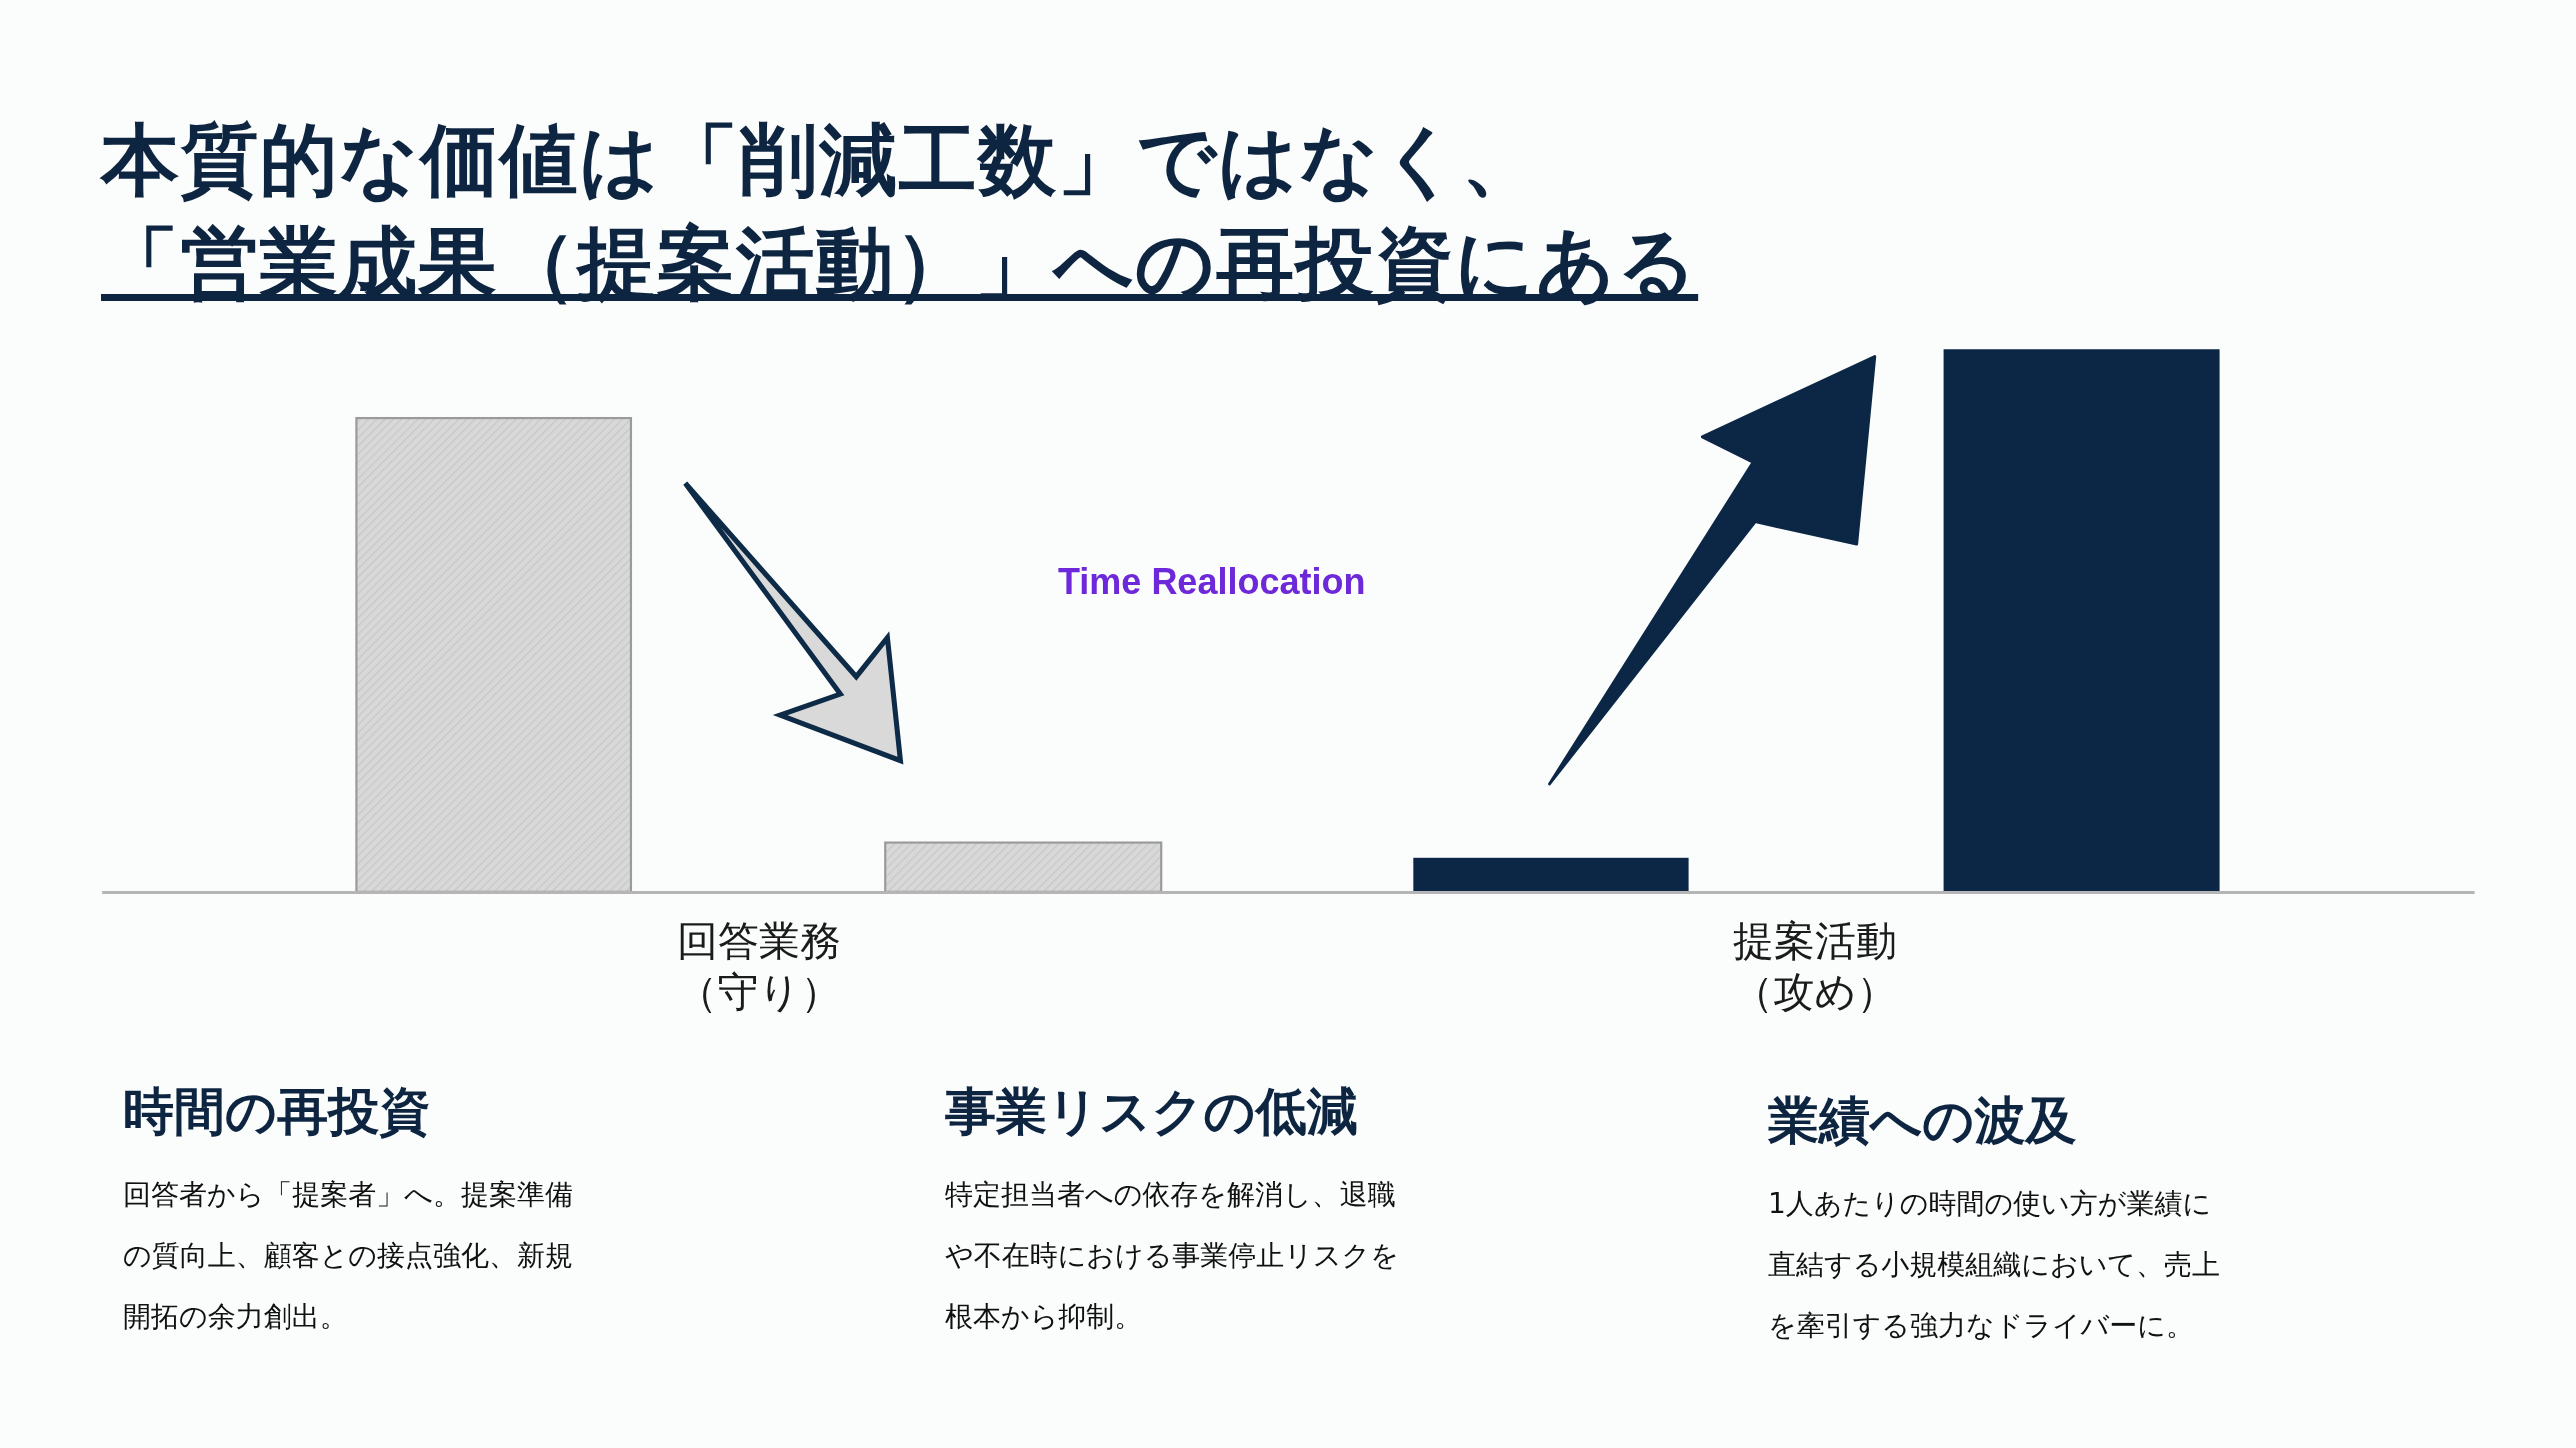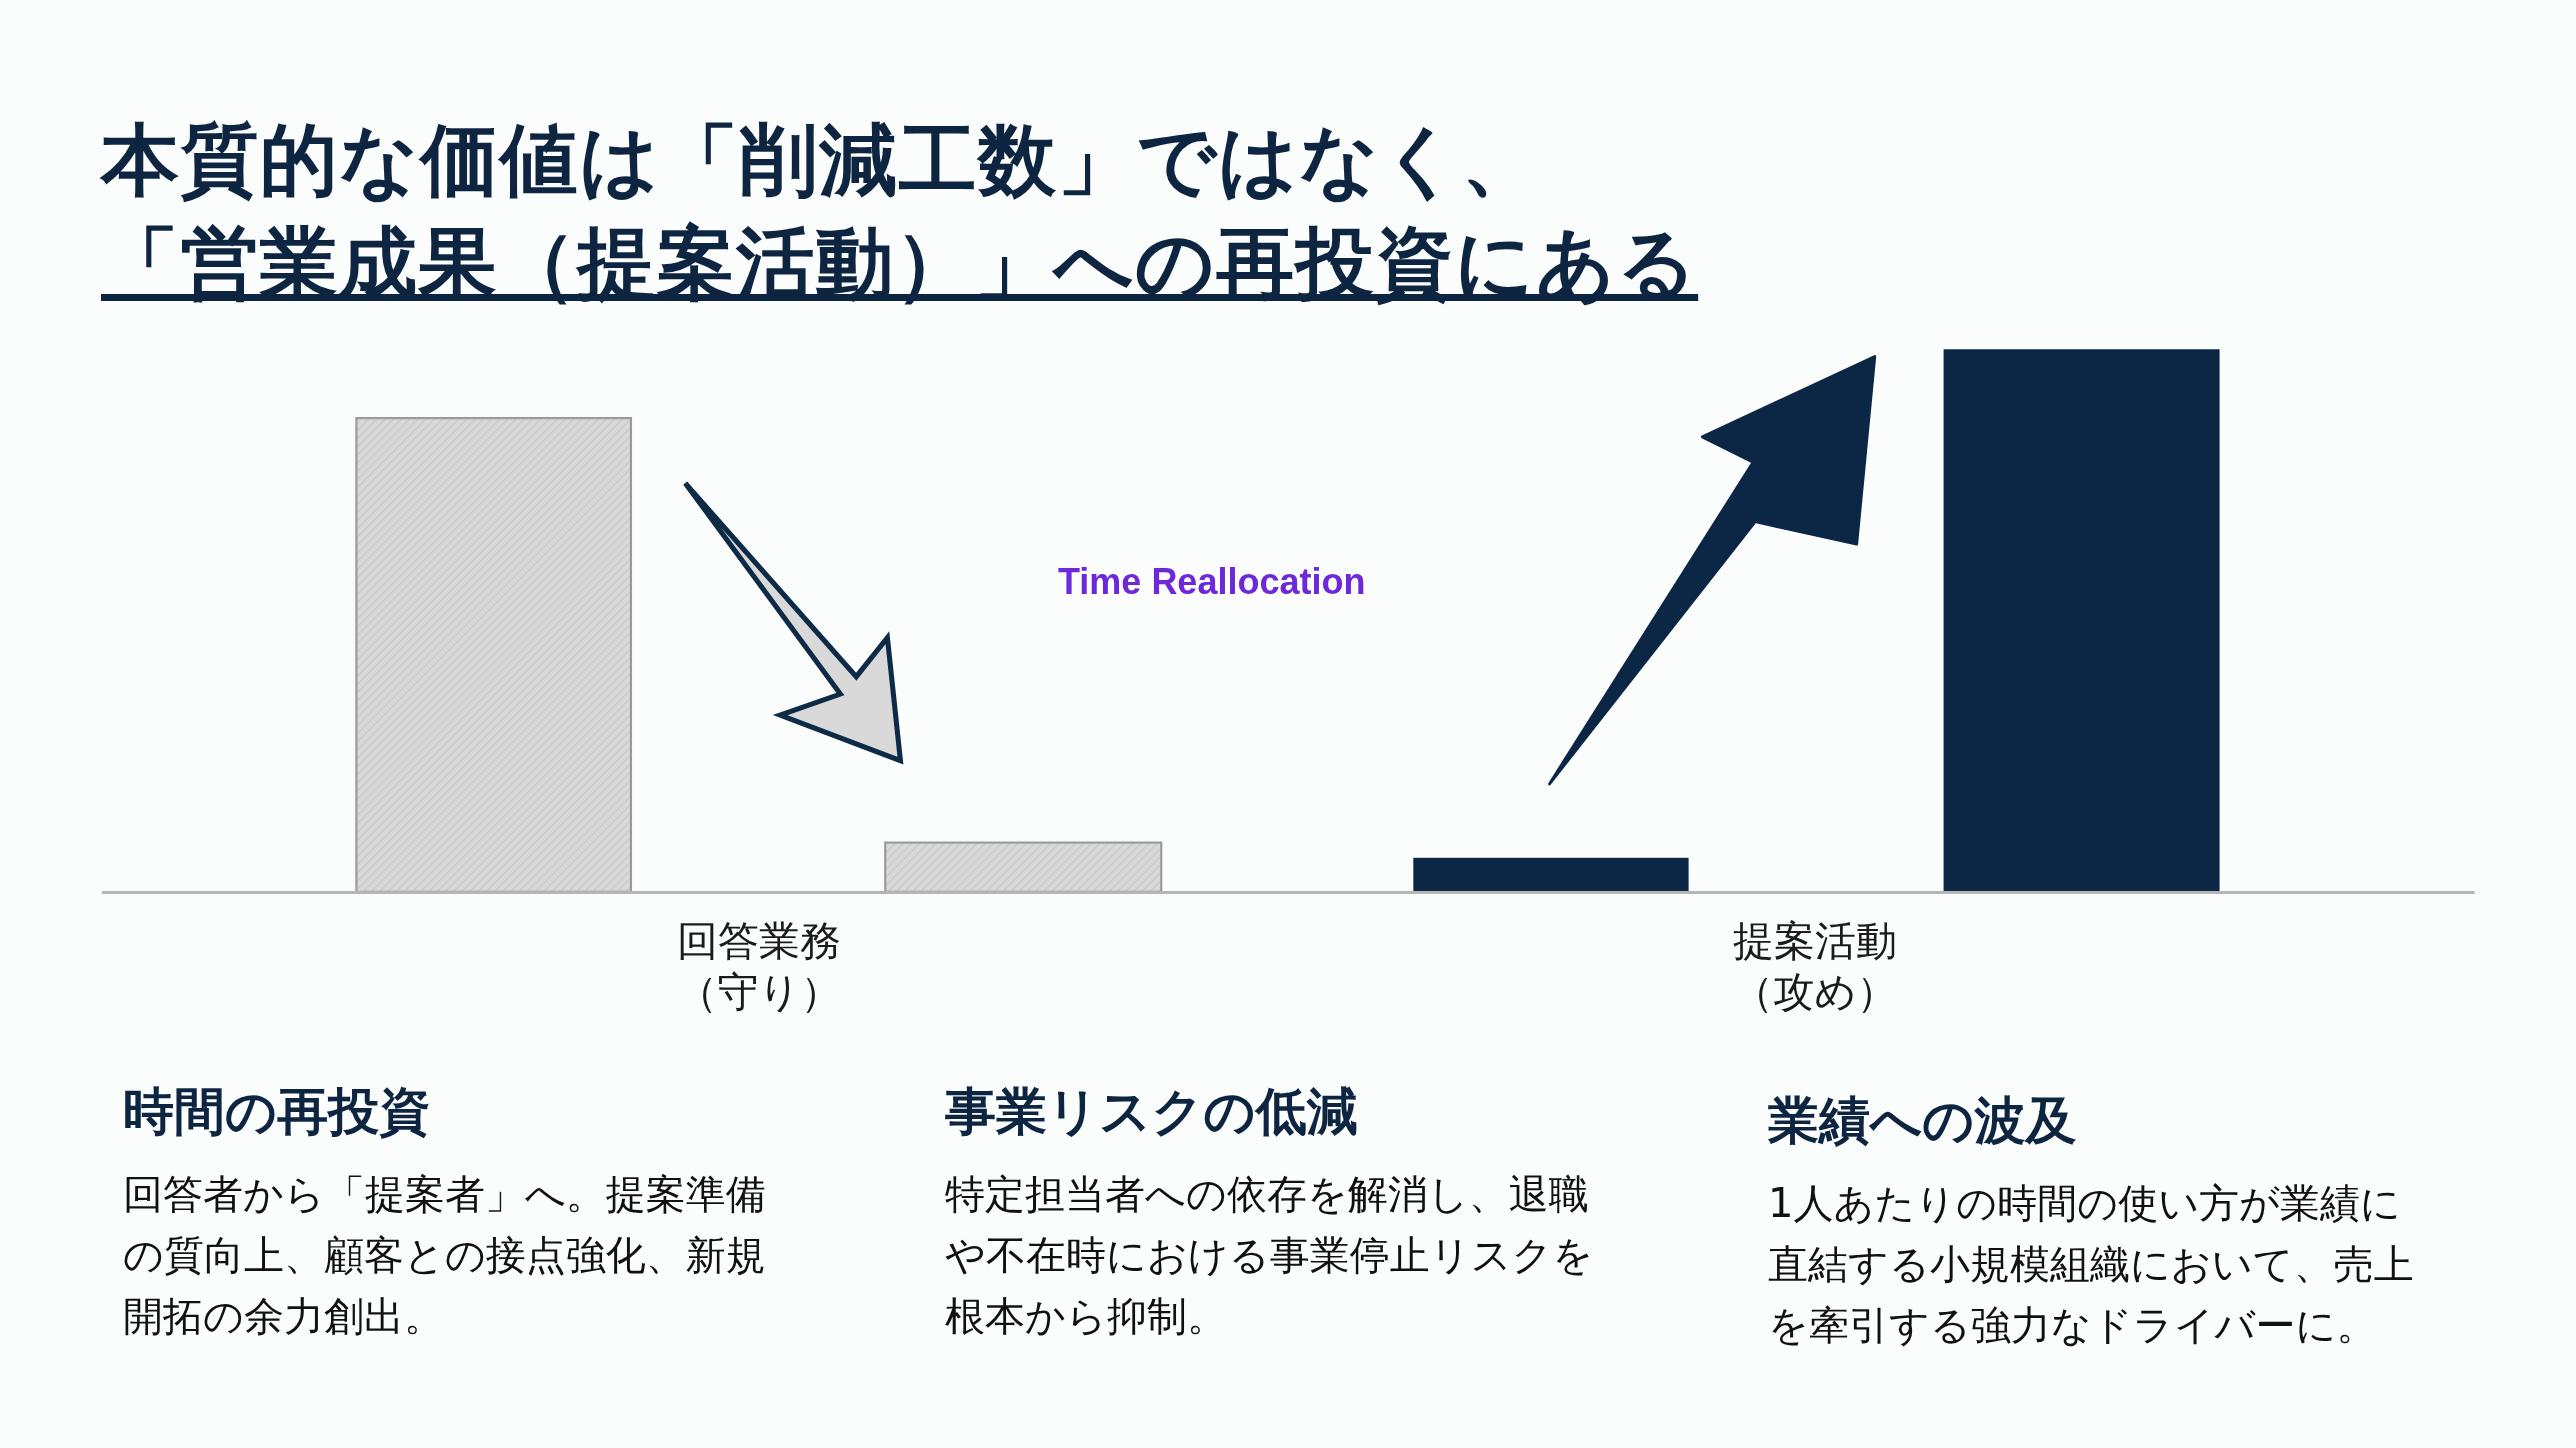--- a/index.html
+++ b/index.html
@@ -25,21 +25,21 @@
     position:absolute; left:1058px; top:561px;
     font-family:"Liberation Sans", sans-serif;
     font-size:36px; font-weight:bold; color:#6d28d9;
   }
   .card { position:absolute; top:1079px; width:724px; }
   .card h3 {
     margin:0; text-align:left; font-size:51px; font-weight:bold; color:#0d2540;
     line-height:65px;
   }
   .card p {
-    margin:20px 0 0 0; font-size:40px; line-height:61px; color:#111;
+    margin:20px 0 0 0; font-size:28px; line-height:61px; color:#111;
   }
 </style>
 </head>
 <body>
 
 <div class="title">
   <span class="l1">本質的な価値は「削減工数」ではなく、</span>
   <span class="l2">「営業成果（提案活動）」への再投資にある</span>
 </div>
 

